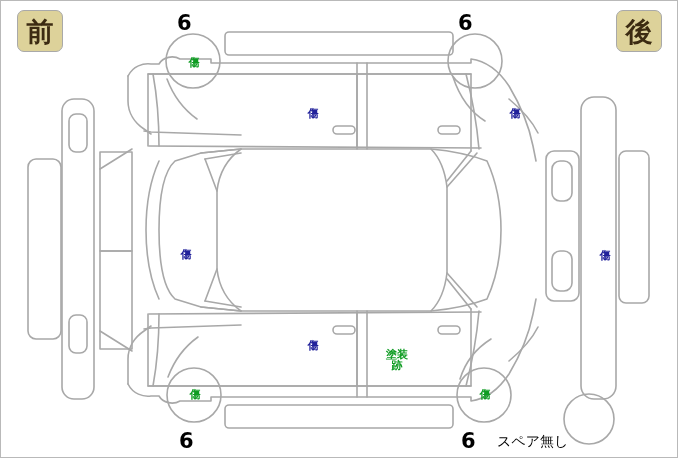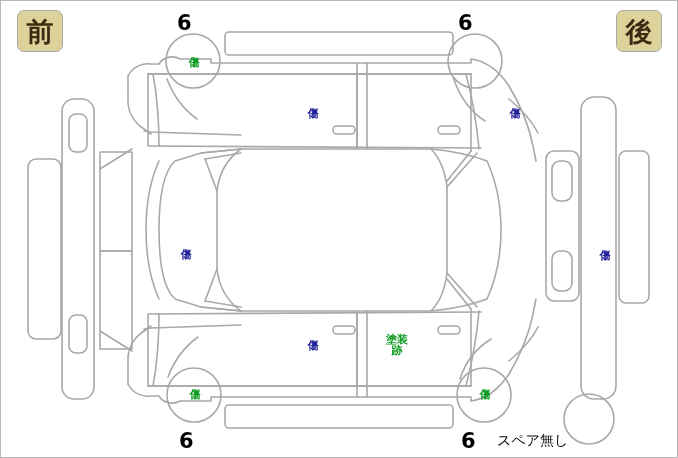--- a/index.html
+++ b/index.html
@@ -64,21 +64,21 @@
     font-family: "DejaVu Sans", "Liberation Sans", sans-serif;
   }
   .mark.blue  { color: #22229b; }
   .mark.green { color: #0e9c22; }
 
   #spare-note {
     position: absolute;
     font-size: 14px;
     color: #000000;
     line-height: 1;
-    font-family: Liberation Mono, monospace;
+    font-family: Liberation Sans, sans-serif;
   }
 </style>
 </head>
 <body>
 
 <div id="stage">
 
   <svg id="car-svg" viewBox="0 0 678 458" xmlns="http://www.w3.org/2000/svg" fill="none" stroke="#a8a8a8" stroke-width="1.6" stroke-linejoin="round" stroke-linecap="round">
 
     <g>
@@ -187,20 +187,20 @@
   <div class="wheel-num" style="left:457px; top:12px;">6</div>
   <div class="wheel-num" style="left:178px; top:430px;">6</div>
   <div class="wheel-num" style="left:460px; top:430px;">6</div>
 
   <div class="mark green" style="left:185px; top:56px; width:16px;">傷</div>
   <div class="mark blue" style="left:304px; top:107px; width:16px;">傷</div>
   <div class="mark blue" style="left:506px; top:107px; width:16px;">傷</div>
   <div class="mark blue" style="left:177px; top:248px; width:16px;">傷</div>
   <div class="mark blue" style="left:596px; top:249px; width:16px;">傷</div>
   <div class="mark blue" style="left:304px; top:339px; width:16px;">傷</div>
-  <div class="mark green" style="left:383px; top:333px; width:26px;">塗装
+  <div class="mark green" style="left:383px; top:348px; width:26px;">塗装
 跡</div>
   <div class="mark green" style="left:186px; top:388px; width:16px;">傷</div>
   <div class="mark green" style="left:476px; top:388px; width:16px;">傷</div>
 
   <div id="spare-note" style="left:496px; top:433px;">スペア無し</div>
 
 </div>
 
 </body></html>

